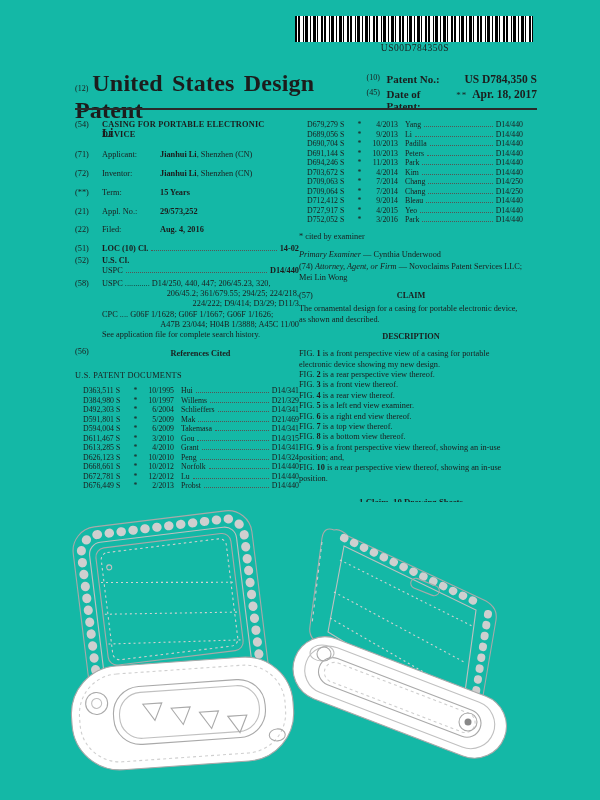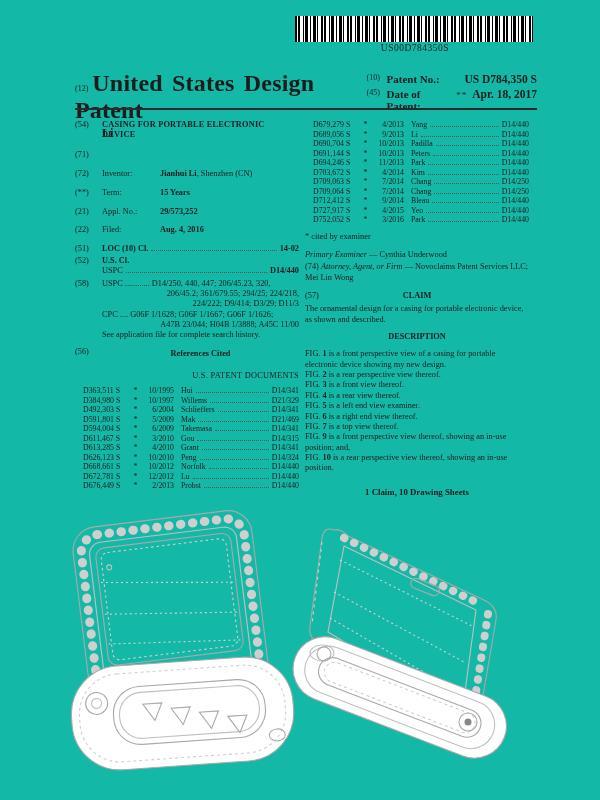--- a/index.html
+++ b/index.html
@@ -24,38 +24,38 @@
   .inventor-surname { font-size:12px; font-weight:bold; margin:2px 0 0 27px; }
   .header-right { width:185px; padding-top:3px; }
   .hr-row { display:flex; align-items:flex-start; font-size:11px; margin-bottom:3px; }
   .hr-row .inid { width:20px; }
   .hr-label { font-weight:bold; font-size:11px; flex:1; }
   .hr-value { font-weight:bold; font-size:11.5px; white-space:nowrap; }
   .stars { font-weight:normal; font-size:9px; letter-spacing:1px; margin-right:5px; }
   .rule { position:absolute; left:75px; top:108px; width:462px; height:2px; background:#2a2a2a; }
 
   
-  .columns { position:absolute; left:75px; top:120px; width:462px; height:382px; display:flex; gap:6px; overflow:hidden; }
+  .columns { position:absolute; left:75px; top:120px; width:462px; height:382px; display:flex; gap:0; overflow:hidden; }
   .col { width:224px; font-size:8.3px; line-height:1.25; }
 
   .field { display:flex; margin-bottom:6px; }
   .fnum { width:27px; flex:none; }
   .fbody { flex:1; }
   .flabel { display:inline-block; width:58px; }
   .bold { font-weight:bold; }
   .ital { font-style:italic; }
   .f54-title { font-weight:bold; letter-spacing:.2px; }
 
   .leader-row { display:flex; align-items:baseline; }
   .leader { flex:1; border-bottom:1px dotted #555; margin:0 3px 2px 3px; min-width:8px; }
 
   .fcs-line-r { text-align:right; }
 
   .center-head { text-align:center; font-weight:bold; margin:2px 0 12px; }
-  .center-sub { text-align:right; margin-bottom:5px; letter-spacing:.3px; }
+  .center-sub { text-align:left; margin-bottom:5px; letter-spacing:.3px; }
   .refs-head-row { display:flex; margin-top:2px; }
 
   .ref-row { display:flex; align-items:baseline; font-size:7.8px; line-height:1.22; padding-left:8px; }
   .ref-no { width:47px; flex:none; white-space:nowrap; }
   .ref-star { width:11px; flex:none; text-align:center; }
   .ref-date { width:33px; flex:none; text-align:right; margin-right:7px; }
   .ref-name { white-space:nowrap; }
   .ref-cls { flex:none; white-space:nowrap; }
 
   .cited-note { margin:7px 0 8px; font-size:8.3px; }
@@ -111,20 +111,21 @@
 
     <div class="col">
 
       <div class="field" style="margin-bottom:9px">
         <span class="fnum">(54)</span>
         <span class="fbody f54-title">CASING FOR PORTABLE ELECTRONIC DEVICE</span>
       </div>
 
       <div class="field" style="margin-bottom:9px">
         <span class="fnum">(71)</span>
+        <span class="fbody"><span class="flabel">Applicant:</span><span class="bold">Jianhui Li</span><span>, Shenzhen (CN)</span></span>
       </div>
 
       <div class="field" style="margin-bottom:9px">
         <span class="fnum">(72)</span>
         <span class="fbody"><span class="flabel">Inventor:</span><span class="bold">Jianhui Li</span><span>, Shenzhen (CN)</span></span>
       </div>
 
       <div class="field" style="margin-bottom:8px">
         <span class="fnum">(**)</span>
         <span class="fbody"><span class="flabel">Term:</span><span class="bold">15 Years</span></span>
@@ -384,20 +385,21 @@
       <div class="desc-head">DESCRIPTION</div>
 
       <div>
           <div class="fig-line"><span>FIG.</span> <span class="bold">1</span> <span>is a front perspective view of a casing for portable electronic device showing my new design.</span></div>
           <div class="fig-line"><span>FIG.</span> <span class="bold">2</span> <span>is a rear perspective view thereof.</span></div>
           <div class="fig-line"><span>FIG.</span> <span class="bold">3</span> <span>is a front view thereof.</span></div>
           <div class="fig-line"><span>FIG.</span> <span class="bold">4</span> <span>is a rear view thereof.</span></div>
           <div class="fig-line"><span>FIG.</span> <span class="bold">5</span> <span>is a left end view examiner.</span></div>
           <div class="fig-line"><span>FIG.</span> <span class="bold">6</span> <span>is a right end view thereof.</span></div>
           <div class="fig-line"><span>FIG.</span> <span class="bold">7</span> <span>is a top view thereof.</span></div>
+          <div class="fig-line"><span>FIG.</span> <span class="bold">8</span> <span>is a bottom view thereof.</span></div>
           <div class="fig-line"><span>FIG.</span> <span class="bold">9</span> <span>is a front perspective view thereof, showing an in-use position; and,</span></div>
           <div class="fig-line"><span>FIG.</span> <span class="bold">10</span> <span>is a rear perspective view thereof, showing an in-use position.</span></div>
         </div>
 
       <div class="sheets-note">1 Claim, 10 Drawing Sheets</div>
     </div>
   </div>
 
   <div class="drawings">
 

